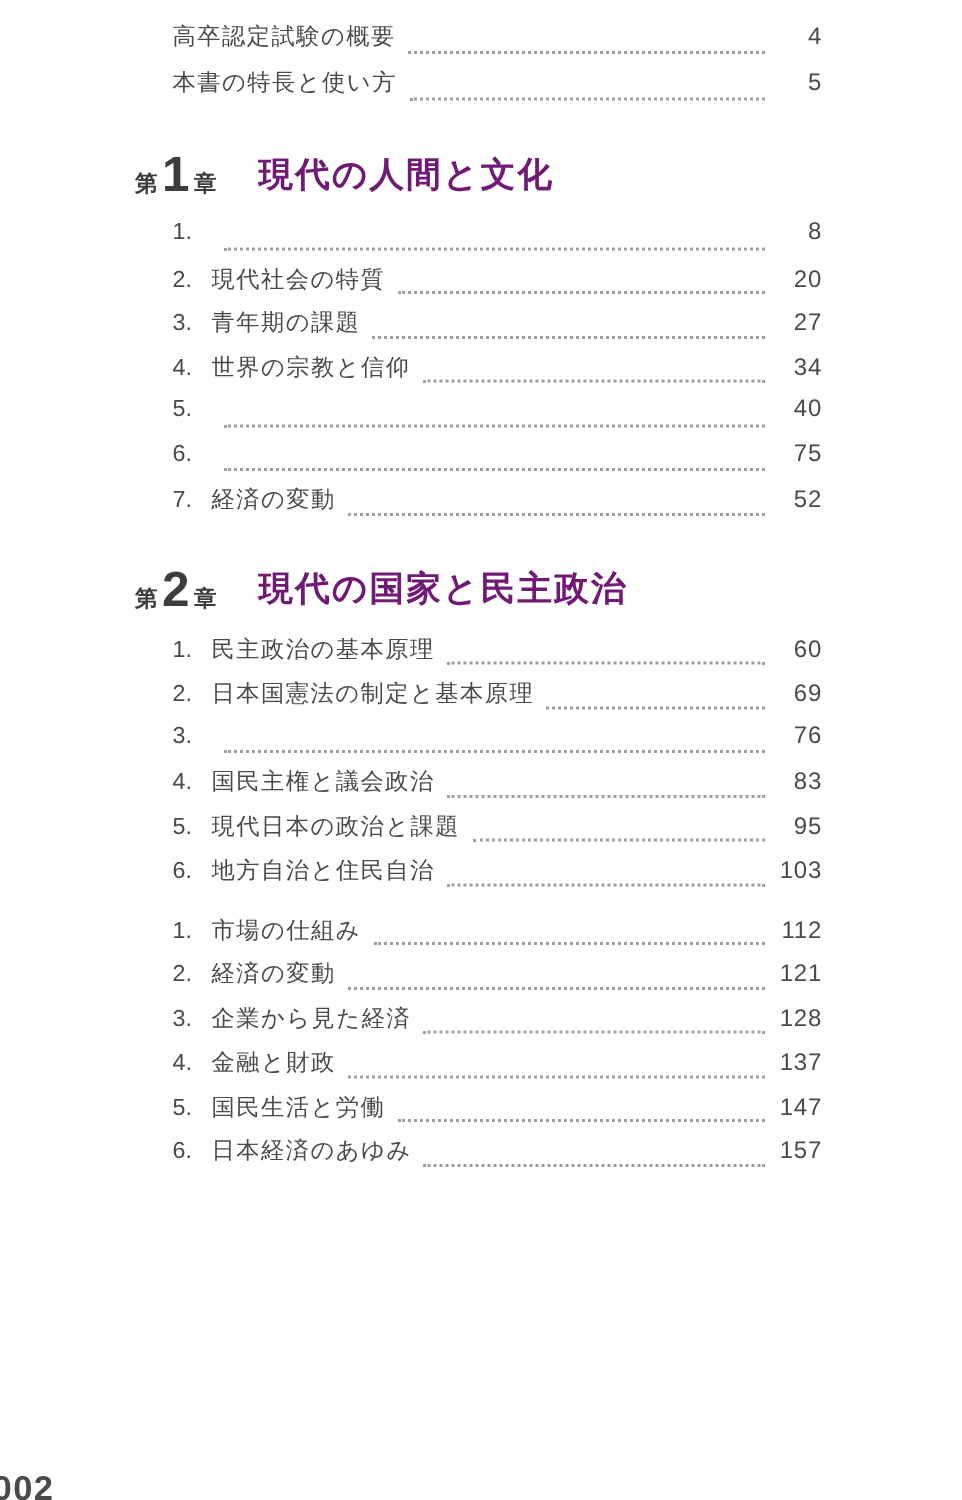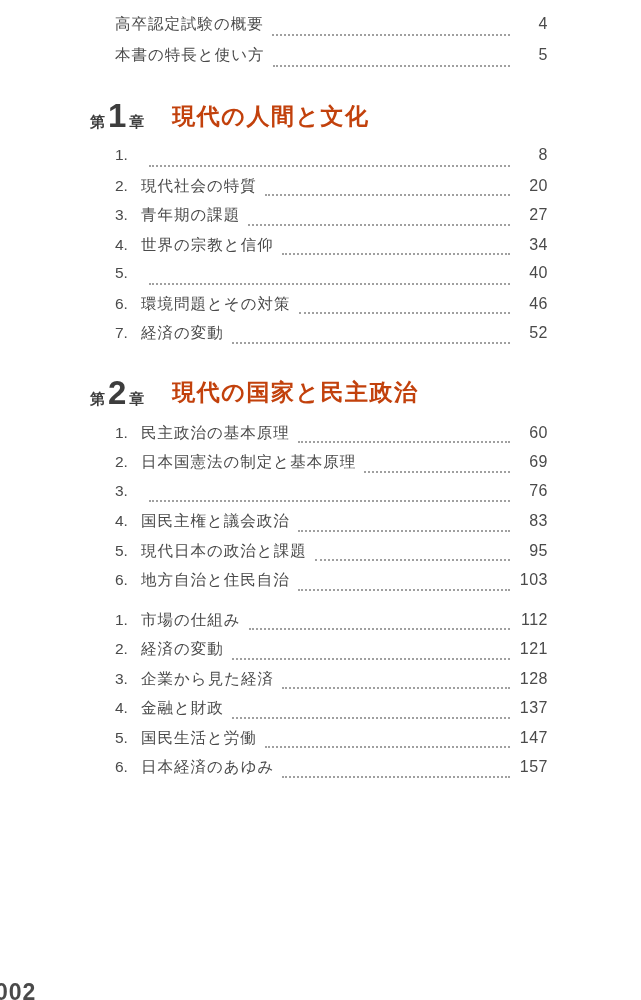--- a/index.html
+++ b/index.html
@@ -43,21 +43,21 @@
   .chapters{margin:0 93px 0 60px;}
   .chapter{margin-top:10px;}
   .chapter-heading{display:flex;align-items:center;margin-top:18px;height:44px;margin-left:24px;}
   .ch-badge{position:relative;display:inline-block;padding:0 4px;}
   .ch-badge::after{
     content:'';position:absolute;left:-1px;right:-1px;bottom:2px;height:8px;
     background:var(--pink);border-radius:2px;z-index:-1;
   }
   .ch-prefix,.ch-suffix{font-size:15px;font-weight:700;color:#3D3D3D;margin:0 2px;}
   .ch-no{font-size:33px;font-weight:800;color:#3D3D3D;margin:0 1px;}
-  .ch-title{font-size:23px;font-weight:800;color:#c2410c;margin-left:22px;letter-spacing:1.5px;}
+  .ch-title{font-size:23px;font-weight:800;color:#701a75;margin-left:22px;letter-spacing:1.5px;}
   .chapter-items{margin:8px 0 0 55px;}
   .chapter-items .toc-row{height:29.5px;}
 
   
   .page-number{
     position:absolute;left:-5px;bottom:8px;
     font-size:23px;font-weight:800;color:#4A4A4A;letter-spacing:1px;
   }
   .bottom-edge{
     position:absolute;left:95px;right:0;bottom:0;height:3px;background:#2F2F2F;
@@ -123,23 +123,22 @@
   </div>
 
   <div class="toc-row">
     <span class="row-no">5.</span>
     <span class="leader"></span>
     <span class="row-page">40</span>
   </div>
 
   <div class="toc-row">
     <span class="row-no">6.</span>
-    <span class="row-label">環境問題とその対策</span>
-    <span class="leader"></span>
-    <span class="row-page">46</span>
+    <span class="leader"></span>
+    <span class="row-page">75</span>
   </div>
 
   <div class="toc-row">
     <span class="row-no">7.</span>
     <span class="row-label">経済の変動</span>
     <span class="leader"></span>
     <span class="row-page">52</span>
   </div>
 </div>
   </section>

